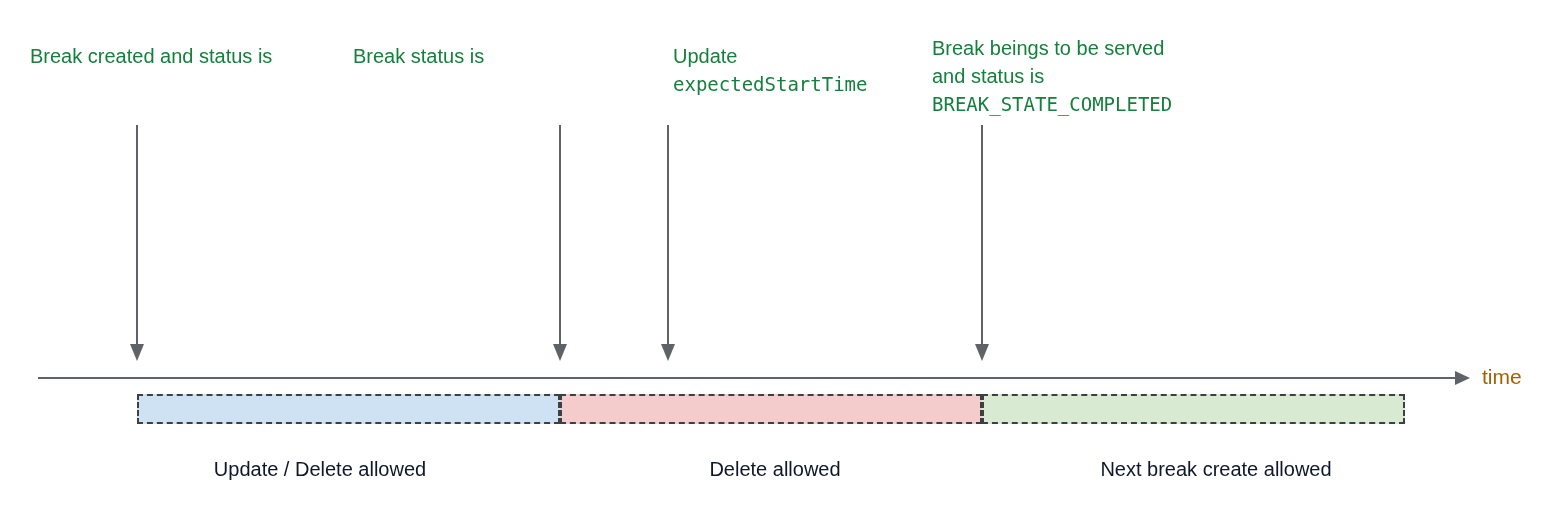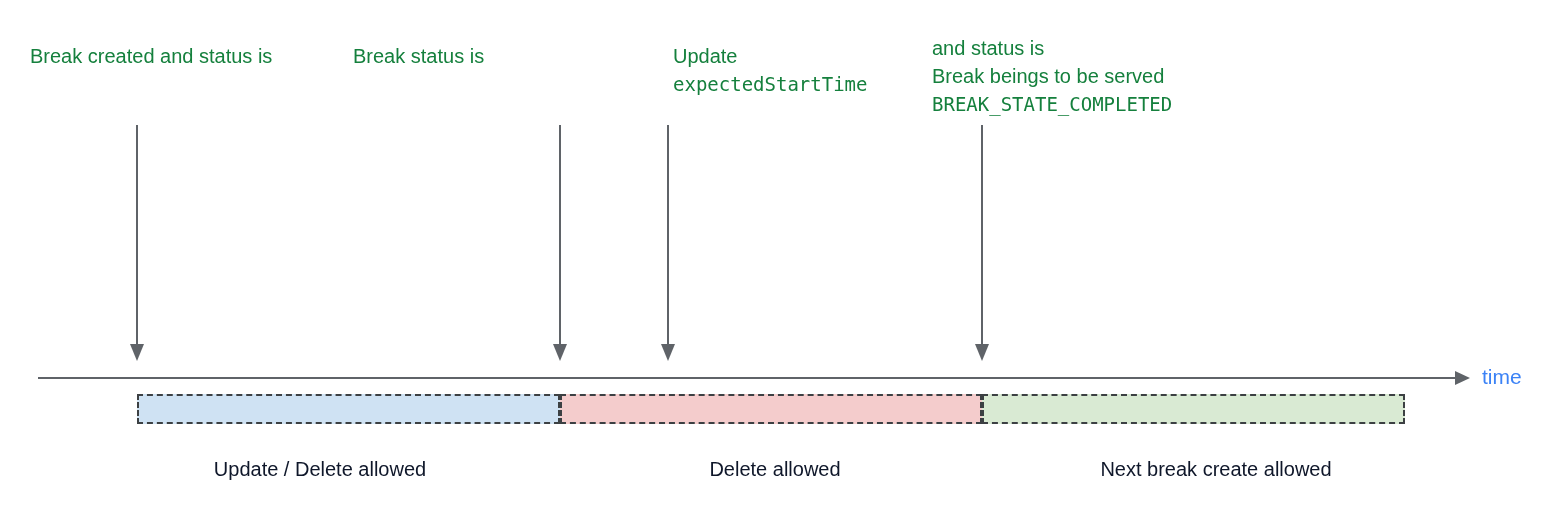--- a/index.html
+++ b/index.html
@@ -68,21 +68,21 @@
     height: 0;
     border-top: 7px solid transparent;
     border-bottom: 7px solid transparent;
     border-left: 15px solid #5f6368;
   }
   .time-label {
     position: absolute;
     left: 1482px;
     top: 365px;
     font-size: 21px;
-    color: #3b82f6;
+    color: #a16207;
     white-space: nowrap;
   }
   
   .segment {
     position: absolute;
     top: 394px;
     height: 30px;
     box-sizing: border-box;
     border: 2px dashed #3c4043;
   }
@@ -108,22 +108,22 @@
   <div class="annotation" style="left:353px; top:42px;">
     <div class="ann-line">Break status is</div>
   </div>
 
   <div class="annotation" style="left:673px; top:42px;">
     <div class="ann-line">Update</div>
     <div class="ann-line mono">expectedStartTime</div>
   </div>
 
   <div class="annotation" style="left:932px; top:34px;">
+    <div class="ann-line">Break beings to be served</div>
     <div class="ann-line">and status is</div>
-    <div class="ann-line">Break beings to be served</div>
     <div class="ann-line mono">BREAK_STATE_COMPLETED</div>
   </div>
 
   <div class="v-arrow" style="left:130px;">
     <div class="v-line"></div>
     <div class="v-head"></div>
   </div>
   <div class="v-arrow" style="left:553px;">
     <div class="v-line"></div>
     <div class="v-head"></div>

